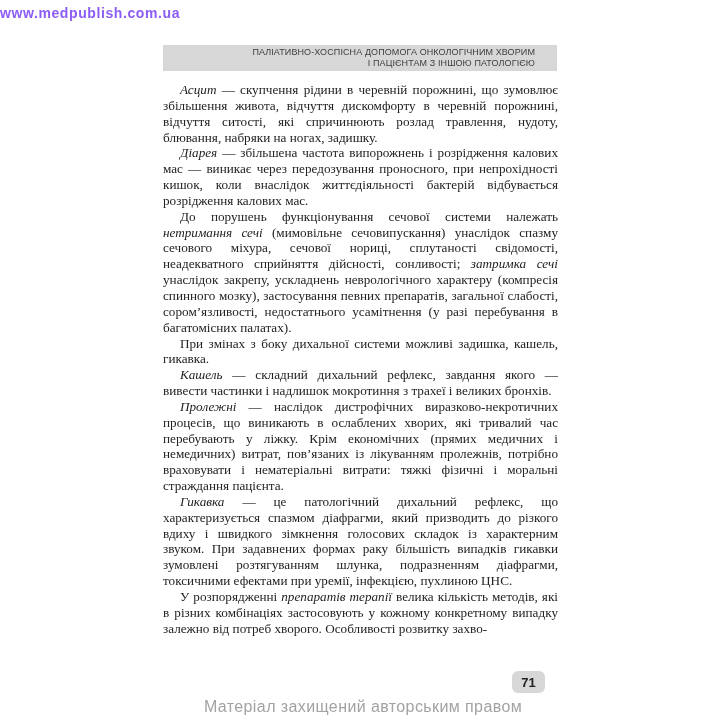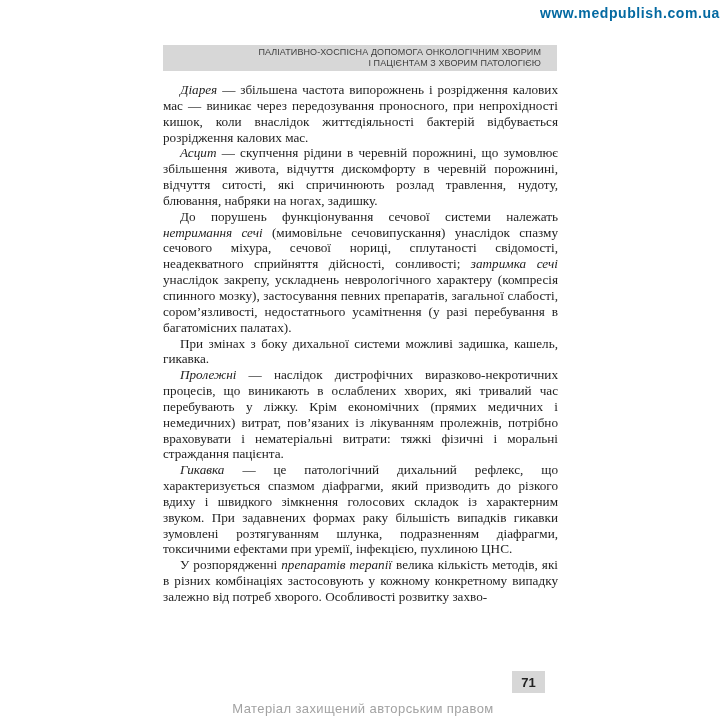--- a/index.html
+++ b/index.html
@@ -7,34 +7,34 @@
     position: relative;
     width: 720px;
     height: 720px;
     background: #ffffff;
     overflow: hidden;
     font-family: "Liberation Serif", serif;
   }
   .site-url {
     position: absolute;
     top: 5px; left: 0; right: 0;
-    text-align: right;
+    text-align: left;
     font-family: "Liberation Sans", sans-serif;
     font-weight: bold;
     font-size: 14px;
     letter-spacing: 0.6px;
-    color: #0369a1;
+    color: #8b5cf6;
   }
   .running-header {
     position: absolute;
     left: 163px; top: 45px;
     width: 394px; height: 26px;
     background: #d7d7d7;
     box-sizing: border-box;
-    padding-right: 16px;
+    padding-right: 22px;
     display: flex;
     flex-direction: column;
     justify-content: center;
     text-align: right;
     font-family: "Liberation Sans", sans-serif;
     font-size: 9px;
     line-height: 11.5px;
     color: #3d3d3d;
     letter-spacing: 0.1px;
   }
@@ -57,48 +57,50 @@
     left: 512px; top: 671px;
     width: 33px; height: 22px;
     background: #d7d7d7;
     display: flex;
     align-items: center;
     justify-content: center;
     font-family: "Liberation Sans", sans-serif;
     font-weight: bold;
     font-size: 13px;
     color: #222222;
+    border-radius: 6px;
   }
   .copyright {
     position: absolute;
     bottom: 4px; left: 6px; right: 0;
     text-align: center;
     font-family: "Liberation Sans", sans-serif;
-    font-size: 13px;
+    font-size: 16px;
     letter-spacing: 0.4px;
     color: #a2a2a2;
   }
 </style>
 </head>
 <body>
 
 <div class="page">
 
   <div class="site-url">www.medpublish.com.ua</div>
 
   <div class="running-header">
     <div>ПАЛІАТИВНО-ХОСПІСНА ДОПОМОГА ОНКОЛОГІЧНИМ ХВОРИМ</div>
-    <div>І ПАЦІЄНТАМ З ХВОРИМ ПАТОЛОГІЄЮ</div>
+    <div>І ПАЦІЄНТАМ З ІНШОЮ ПАТОЛОГІЄЮ</div>
   </div>
 
   <div class="text-column">
+      <p><em>Асцит</em> — скупчення рідини в черевній порожнині, що зумовлює збільшення живота, відчуття дискомфорту в черевній порожнині, відчуття ситості, які спричинюють розлад травлення, нудоту, блювання, набряки на ногах, задишку.</p>
       <p><em>Діарея</em> — збільшена частота випорожнень і розрідження калових мас — виникає через передозування проносного, при непрохідності кишок, коли внаслідок життєдіяльності бактерій відбувається розрідження калових мас.</p>
-      <p><em>Асцит</em> — скупчення рідини в черевній порожнині, що зумовлює збільшення живота, відчуття дискомфорту в черевній порожнині, відчуття ситості, які спричинюють розлад травлення, нудоту, блювання, набряки на ногах, задишку.</p>
       <p>До порушень функціонування сечової системи належать <em>нетримання сечі</em> (мимовільне сечовипускання) унаслідок спазму сечового міхура, сечової нориці, сплутаності свідомості, неадекватного сприйняття дійсності, сонливості; <em>затримка сечі</em> унаслідок закрепу, ускладнень неврологічного характеру (компресія спинного мозку), застосування певних препаратів, загальної слабості, сором’язливості, недостатнього усамітнення (у разі перебування в багатомісних палатах).</p>
       <p>При змінах з боку дихальної системи можливі задишка, кашель, гикавка.</p>
+      <p><em>Кашель</em> — складний дихальний рефлекс, завдання якого — вивести частинки і надлишок мокротиння з трахеї і великих бронхів.</p>
       <p><em>Пролежні</em> — наслідок дистрофічних виразково-некротичних процесів, що виникають в ослаблених хворих, які тривалий час перебувають у ліжку. Крім економічних (прямих медичних і немедичних) витрат, пов’язаних із лікуванням пролежнів, потрібно враховувати і нематеріальні витрати: тяжкі фізичні і моральні страждання пацієнта.</p>
       <p><em>Гикавка</em> — це патологічний дихальний рефлекс, що характеризується спазмом діафрагми, який призводить до різкого вдиху і швидкого зімкнення голосових складок із характерним звуком. При задавнених формах раку більшість випадків гикавки зумовлені розтягуванням шлунка, подразненням діафрагми, токсичними ефектами при уремії, інфекцією, пухлиною ЦНС.</p>
       <p>У розпорядженні <em>препаратів терапії</em> велика кількість методів, які в різних комбінаціях застосовують у кожному конкретному випадку залежно від потреб хворого. Особливості розвитку захво-</p>
     </div>
 
   <div class="page-badge">71</div>
 
   <div class="copyright">Матеріал захищений авторським правом</div>
 
 </div>

